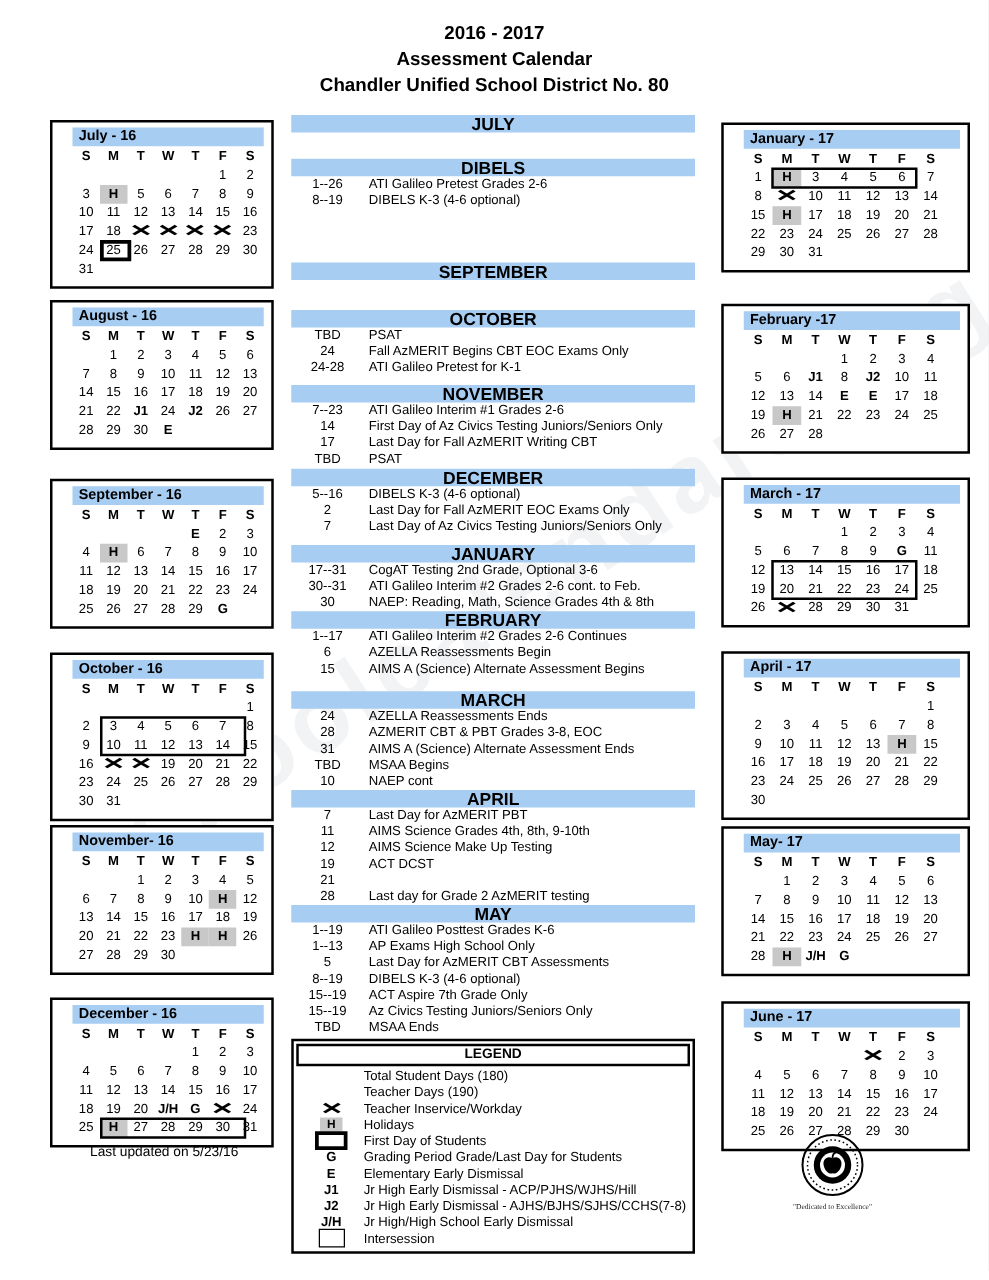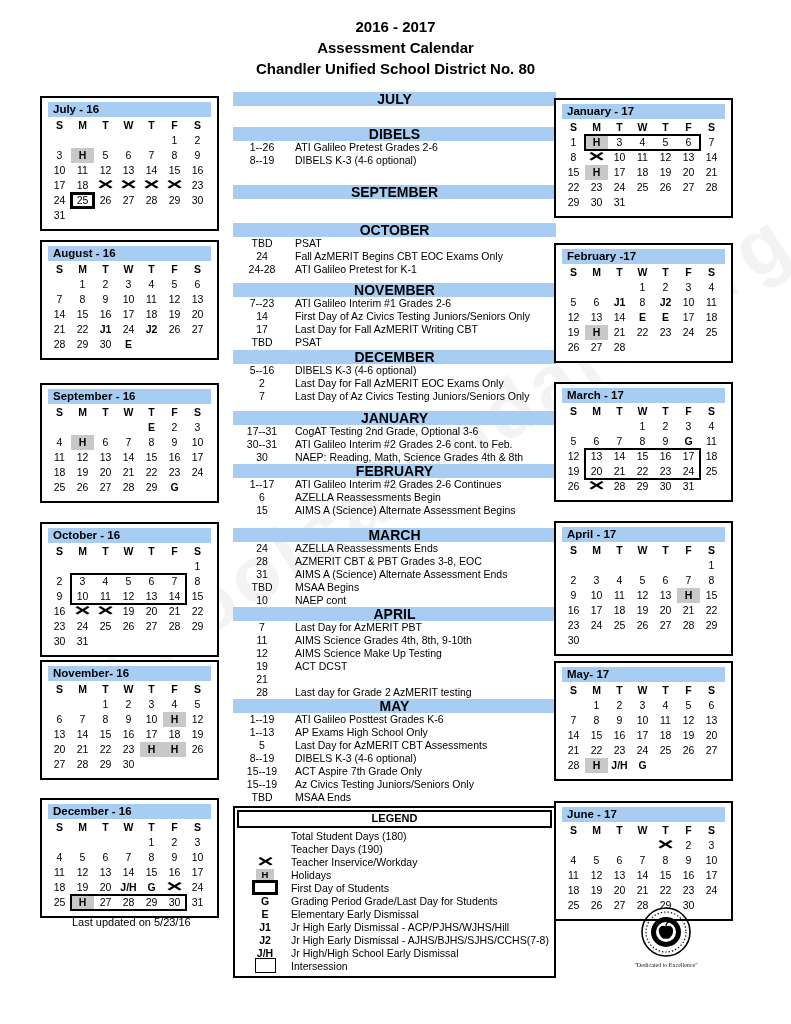--- a/index.html
+++ b/index.html
@@ -10,22 +10,22 @@
   .doc-title{position:absolute;left:0;right:0;top:16px;text-align:center;font-weight:bold;
              font-size:15px;line-height:21px;}
 
   
   .watermark{position:absolute;left:40px;top:660px;font-size:78px;font-weight:bold;
              color:rgba(120,140,160,0.10);transform:rotate(-33deg);transform-origin:0 0;
              white-space:nowrap;letter-spacing:5px;pointer-events:none;}
 
   
   .col-left{position:absolute;left:40px;top:96px;width:179px;}
-  .col-right{position:absolute;left:554px;top:98px;width:179px;}
-  .cal{border:2px solid #000;padding:4px 6px 6px 6px;background:#fff;}
+  .col-right{position:absolute;left:577px;top:98px;width:199px;}
+  .cal{border:2px solid #000;padding:4px 6px 6px 16px;background:#fff;}
   .col-left .cal:nth-child(2){margin-top:9px}
   .col-left .cal:nth-child(3){margin-top:23px}
   .col-left .cal:nth-child(4){margin-top:19px}
   .col-left .cal:nth-child(5){margin-top:3px}
   .col-left .cal:nth-child(6){margin-top:18px}
   .col-right .cal:nth-child(2){margin-top:25px}
   .col-right .cal:nth-child(3){margin-top:19px}
   .col-right .cal:nth-child(4){margin-top:19px}
   .col-right .cal:nth-child(5){margin-top:5px}
   .col-right .cal:nth-child(6){margin-top:20px}
@@ -44,21 +44,21 @@
 
   
   .col-center{position:absolute;left:233px;top:92px;width:323px;}
   .sec-bar{background:var(--bar,#A7CDF2);height:14px;line-height:14px;text-align:center;
            font-weight:bold;font-size:14px;}
   .ev{display:flex;height:13px;line-height:13px;font-size:10.5px;}
   .ev-date{width:58px;text-align:center;flex:none;}
   .ev-text{flex:1;padding-left:4px;white-space:nowrap;}
   .sec-july{margin-top:0}
   .sec-august{margin-top:21px}
-  .sec-september{margin-top:18px}
+  .sec-september{margin-top:43px}
   .sec-october{margin-top:24px}
   .sec-november{margin-top:7px}
   .sec-december{margin-top:1px}
   .sec-january{margin-top:8px}
   .sec-february{margin-top:0}
   .sec-march{margin-top:11px}
   .sec-april{margin-top:0}
   .sec-may{margin-top:0}
 
   

